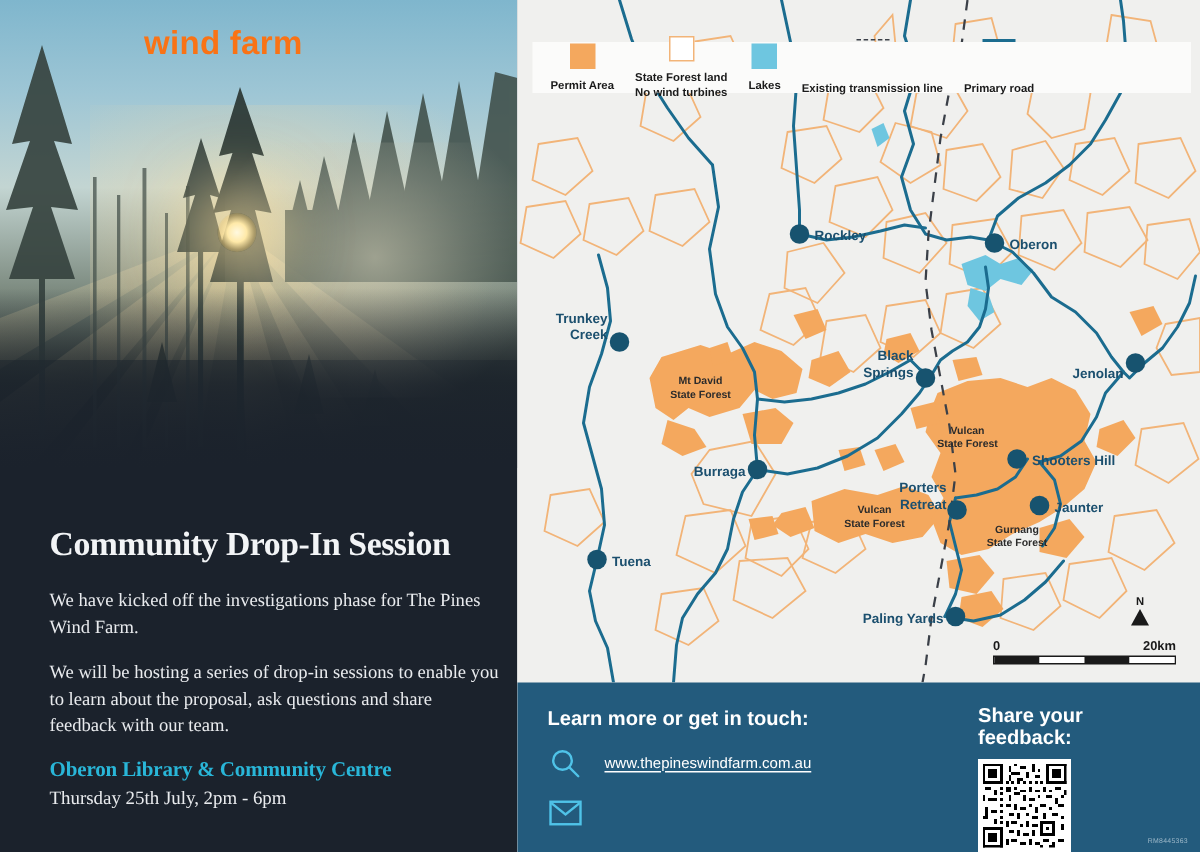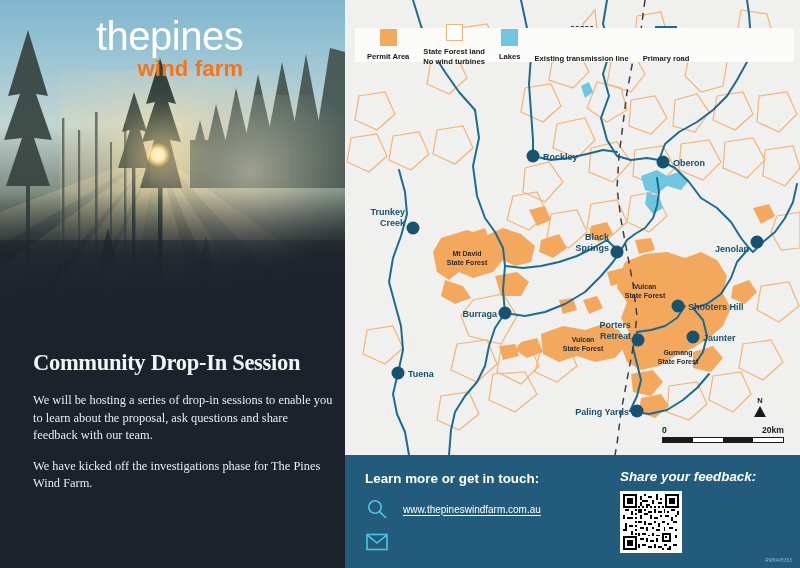--- a/index.html
+++ b/index.html
@@ -75,27 +75,27 @@
   .scale-bar-g i { flex: 1; }
   .scale-bar-g i:nth-child(odd) { background: #1a1a1a; }
   .scale-bar-g i:nth-child(even) { background: #ffffff; }
   .north { position: absolute; right: 34px; bottom: 38px; text-align: center; z-index: 5; }
   .north-n { font-size: 7.5px; font-weight: 700; color: #1a1a1a; line-height: 1; margin-bottom: 2px; }
   .north-tri { width: 0; height: 0; margin: 0 auto;
                border-left: 6px solid transparent; border-right: 6px solid transparent;
                border-bottom: 11px solid #1a1a1a; }
 
   
-  .footer { position: relative; width: 455px; height: 113px; background: #235b7d; display: flex; }
+  .footer { position: relative; width: 455px; height: 113px; background: #235b7d; display: flex; gap: 32px; }
   .footer-left { width: 275px; padding: 16px 0 0 20px; }
   .footer-title { font-size: 13.4px; font-weight: 700; color: #ffffff; margin-bottom: 11px; }
   .contact-row { display: flex; align-items: center; gap: 14px; margin-bottom: 9px; }
   .ico { width: 24px; height: 24px; flex: 0 0 24px; display: flex; align-items: center; justify-content: center; }
   .contact-link { font-size: 10px; color: #ffffff; text-decoration: underline; text-underline-offset: 2px; }
-  .footer-right { flex: 1; padding: 14px 14px 0 0; position: relative; font-style: italic; }
+  .footer-right { flex: 1; padding: 14px 14px 0 0; position: relative; }
   .share-title { font-size: 13.4px; font-weight: 700; color: #ffffff; margin-bottom: 7px; }
   .qr { width: 62px; height: 62px; background: #ffffff; padding: 3px; }
   .qr svg { display: block; }
   .refcode { position: absolute; right: 8px; bottom: 5px; font-size: 4.6px; color: #9bb7c8; letter-spacing: .2px; }
 
   
   .town-label { font-size: 9px; font-weight: 700; fill: #1b4f6e; font-family: "Liberation Sans", sans-serif; }
   .forest-label { font-size: 7px; font-weight: 700; fill: #2b2b2b; font-family: "Liberation Sans", sans-serif; }
 </style>
 </head>
@@ -170,28 +170,29 @@
 
         <rect x="0" y="240" width="345" height="72" fill="#1f2a2d" opacity="0.55"></rect>
       </svg>
 
       <div class="mist"></div>
       <div class="sun"></div>
       <div class="photo-fade"></div>
     </div>
 
     <div class="logo">
-      <div class="logo-main">thepines</div>
       <div class="logo-sub">wind farm</div>
     </div>
 
     <div class="left-text">
       <div class="headline">Community Drop-In Session</div>
+      <div class="para">We have kicked off the investigations phase for The Pines Wind Farm.</div>
       <div class="para">We will be hosting a series of drop-in sessions to enable you to learn about the proposal, ask questions and share feedback with our team.</div>
-      <div class="para">We have kicked off the investigations phase for The Pines Wind Farm.</div>
+      <div class="venue">Oberon Library &amp; Community Centre</div>
+      <div class="session">Thursday 25th July, 2pm - 6pm</div>
     </div>
   </div>
 
   <div class="right-side">
 
     <div class="map-wrap">
       <svg class="map-svg" viewBox="0 0 455 455">
         <rect x="0" y="0" width="455" height="455" fill="#f0f0ee"></rect>
 
         <g fill="none" stroke="#f2b478" stroke-width="1.2">

